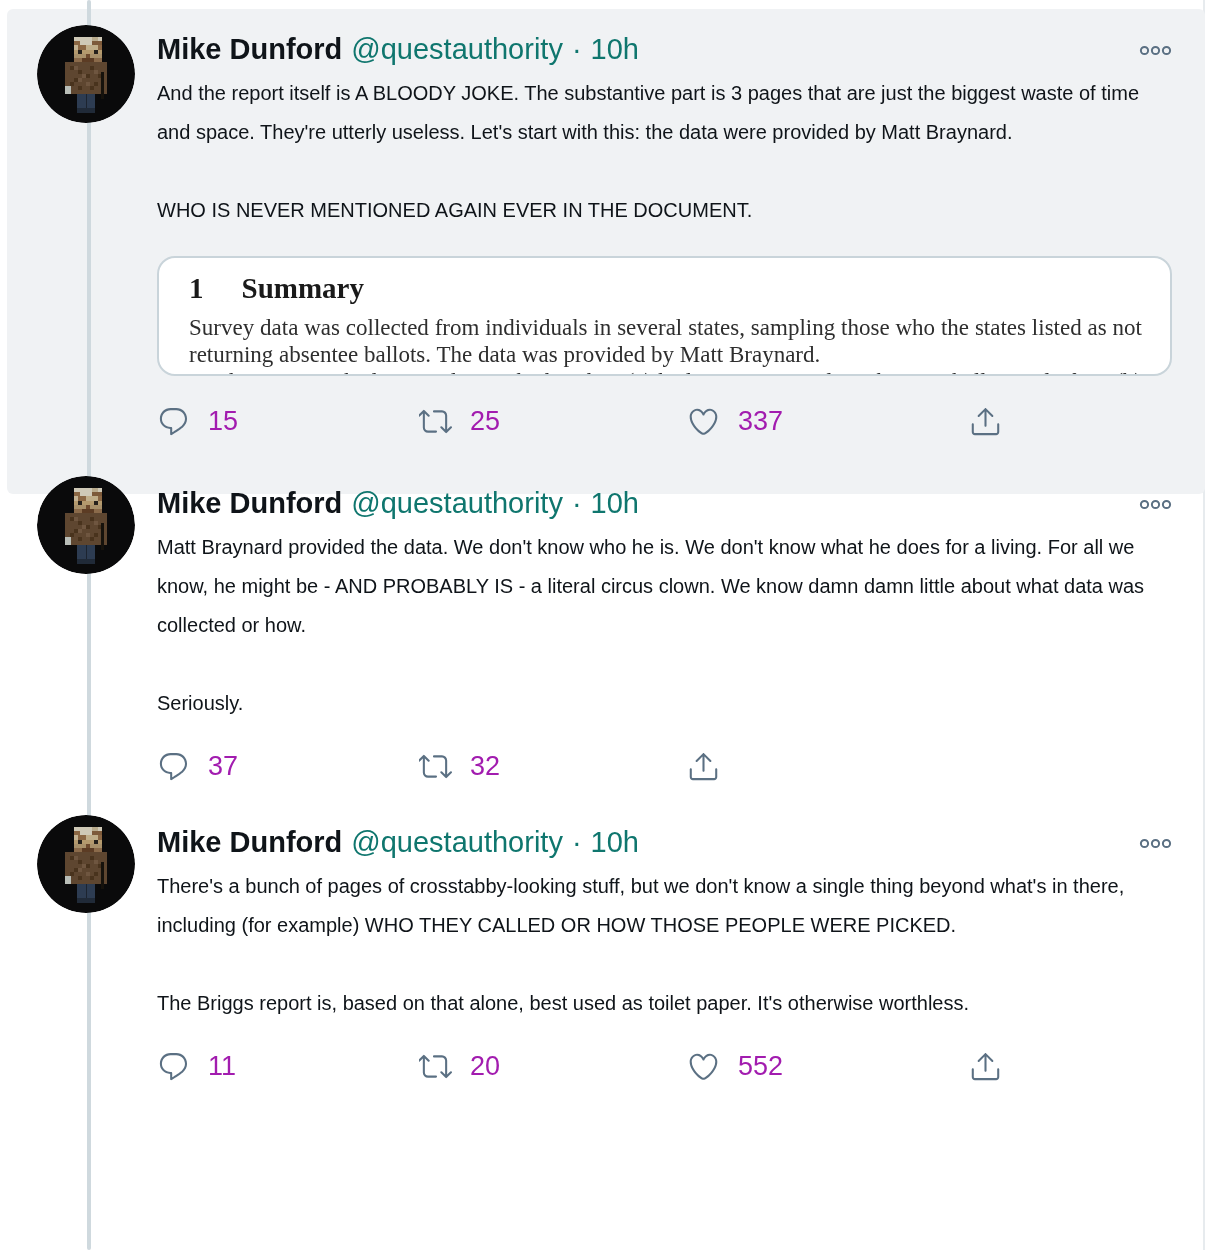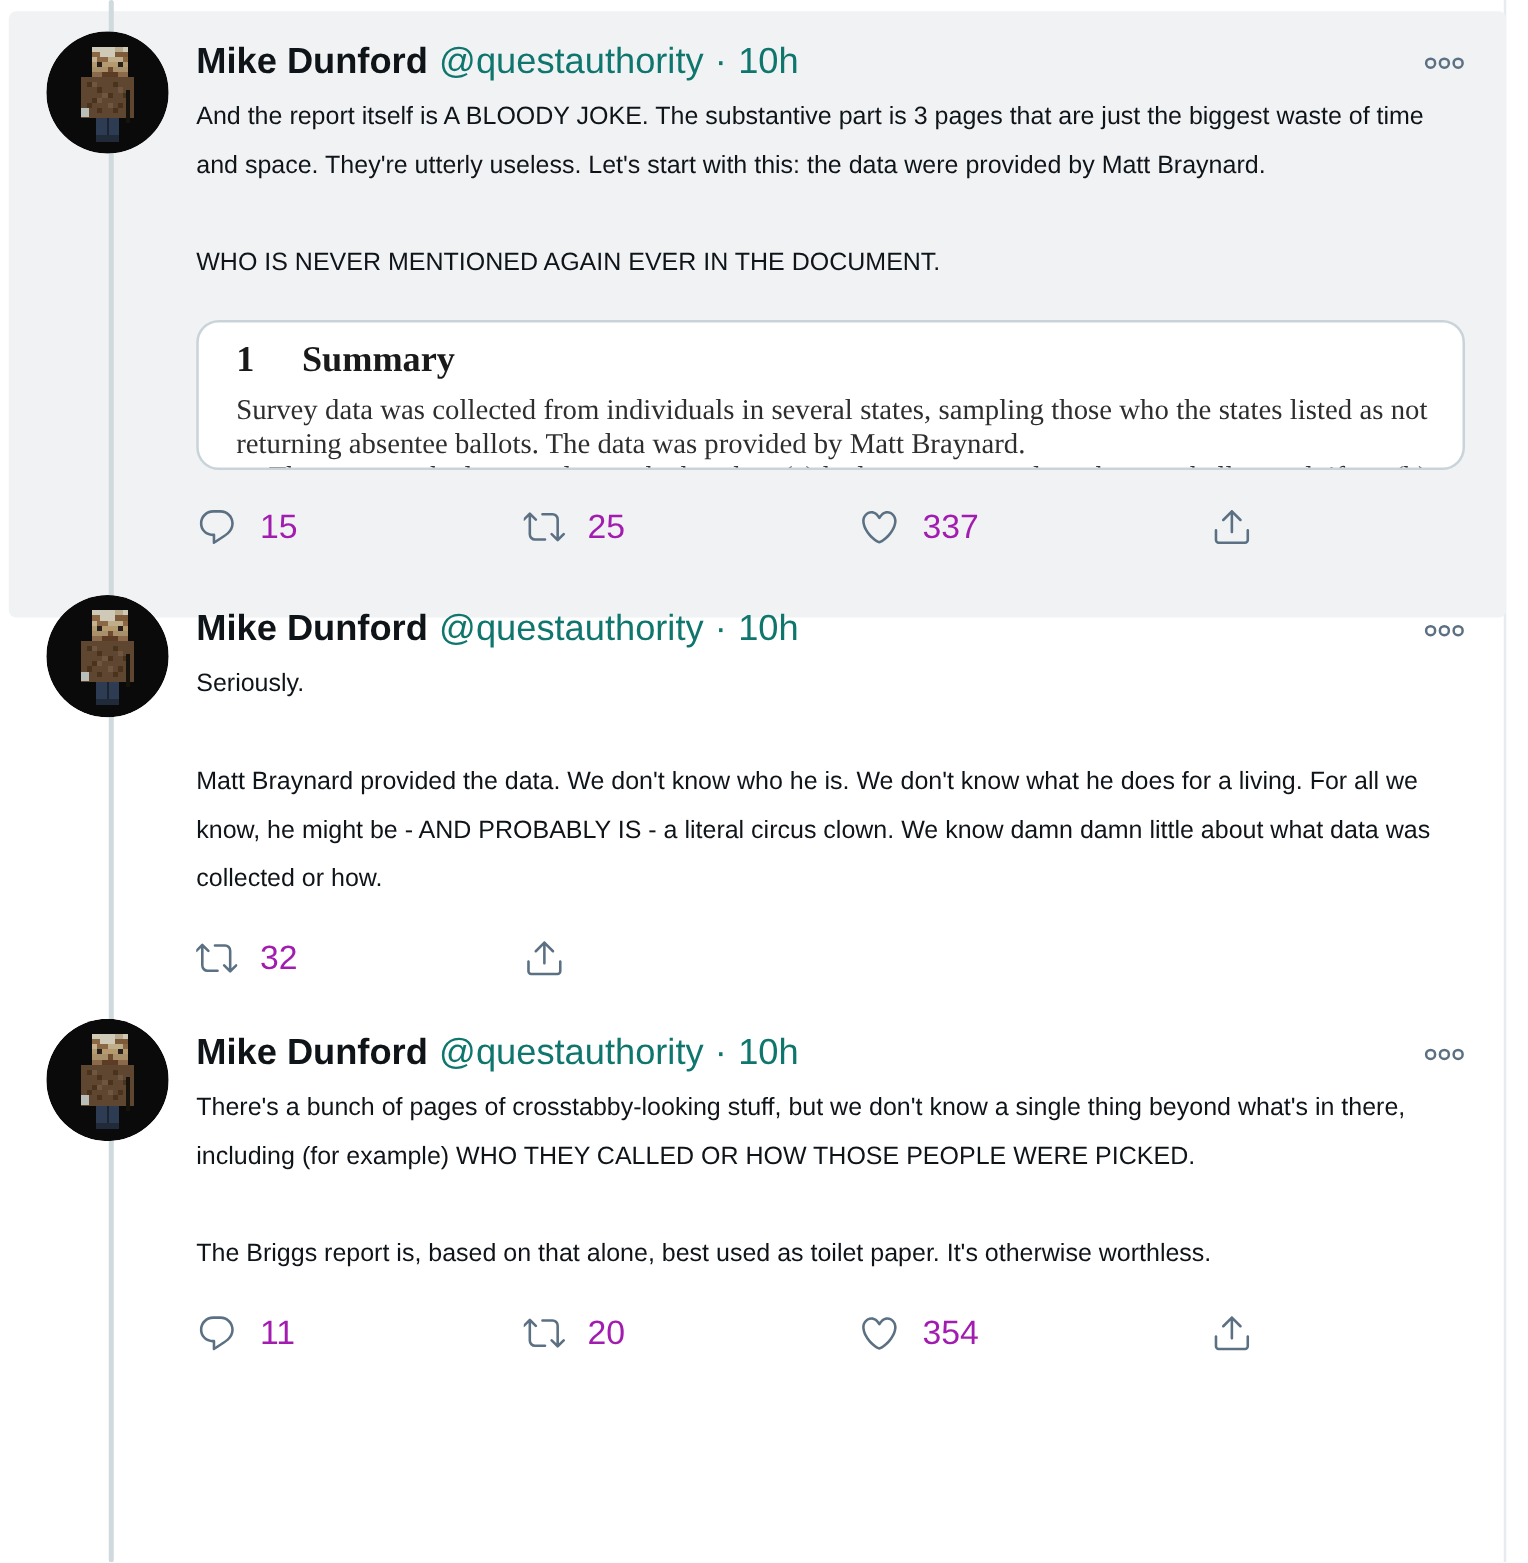--- a/index.html
+++ b/index.html
@@ -173,24 +173,30 @@
       <span class="sub">@questauthority</span>
       <span class="sub">·</span>
       <span class="sub">10h</span>
       <span class="more">
         <svg width="33" height="11" viewBox="0 0 33 11">
             <use href="#ic-more"></use>
           </svg>
       </span>
     </div>
     <div class="body">
+      <p>Matt Braynard provided the data. We don't know who he is. We don't know what he does for a living. For all we know, he might be - AND PROBABLY IS - a literal circus clown. We know damn damn little about what data was collected or how.</p>
       <p>Seriously.</p>
-      <p>Matt Braynard provided the data. We don't know who he is. We don't know what he does for a living. For all we know, he might be - AND PROBABLY IS - a literal circus clown. We know damn damn little about what data was collected or how.</p>
     </div>
     <div class="actions">
+      <div class="action">
+        <svg viewBox="0 0 24 24">
+            <use href="#ic-reply"></use>
+          </svg>
+        <span>37</span>
+      </div>
       <div class="action">
         <svg viewBox="0 0 24 24">
             <use href="#ic-retweet"></use>
           </svg>
         <span>32</span>
       </div>
       <div class="action">
         <svg viewBox="0 0 24 24">
             <use href="#ic-share"></use>
           </svg>
@@ -229,21 +235,21 @@
       <div class="action">
         <svg viewBox="0 0 24 24">
             <use href="#ic-retweet"></use>
           </svg>
         <span>20</span>
       </div>
       <div class="action">
         <svg viewBox="0 0 24 24">
             <use href="#ic-heart"></use>
           </svg>
-        <span>354</span>
+        <span>552</span>
       </div>
       <div class="action">
         <svg viewBox="0 0 24 24">
             <use href="#ic-share"></use>
           </svg>
       </div>
     </div>
   </article>
 </div>
 

